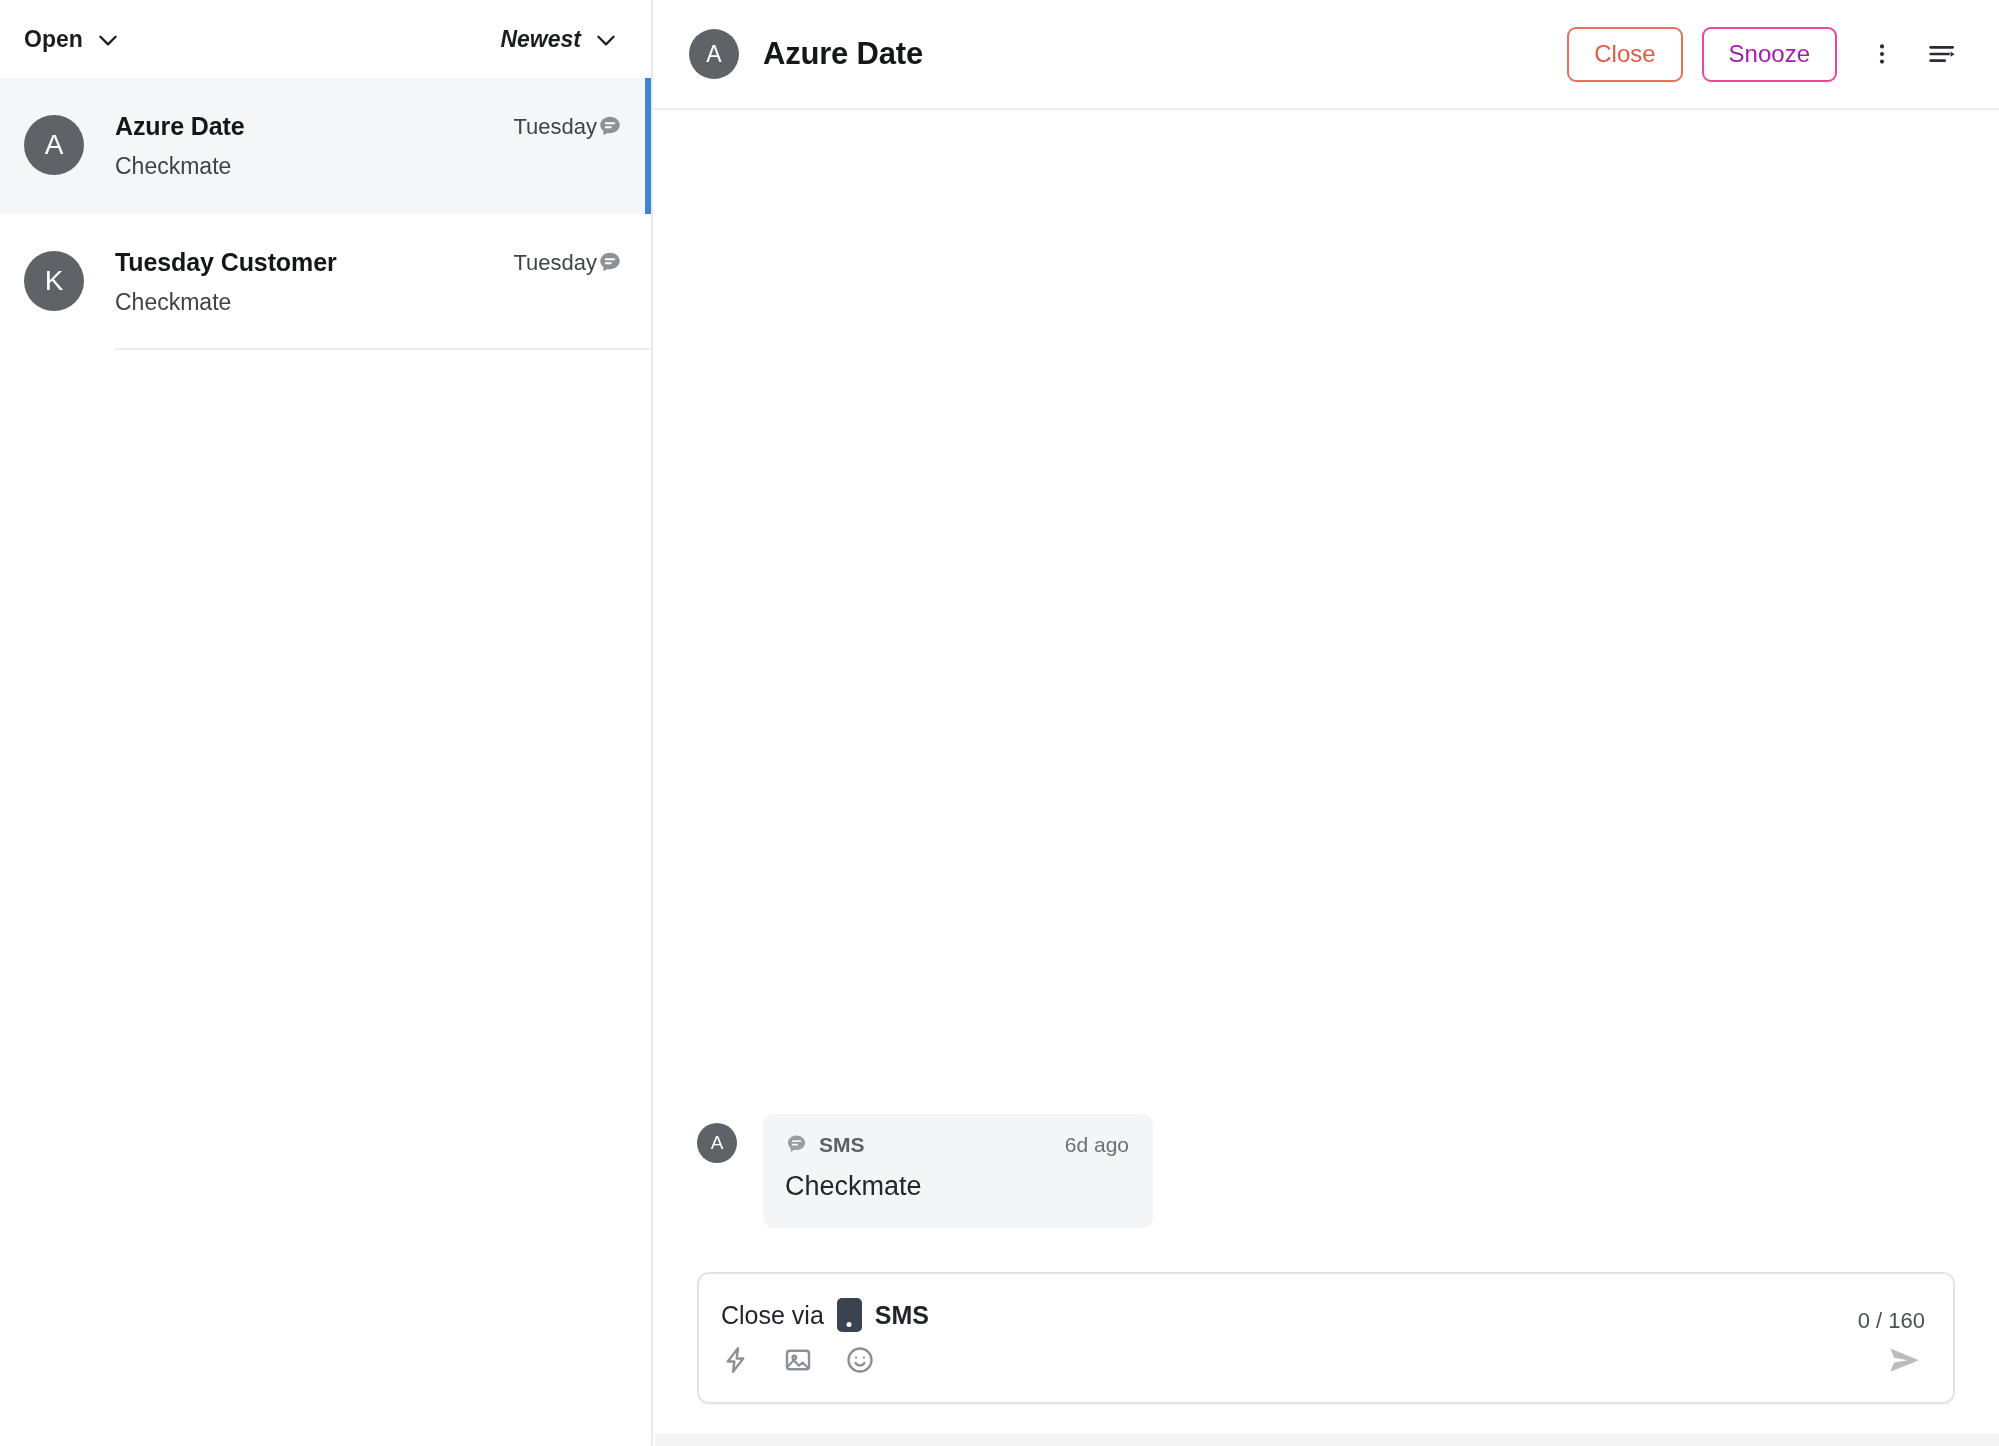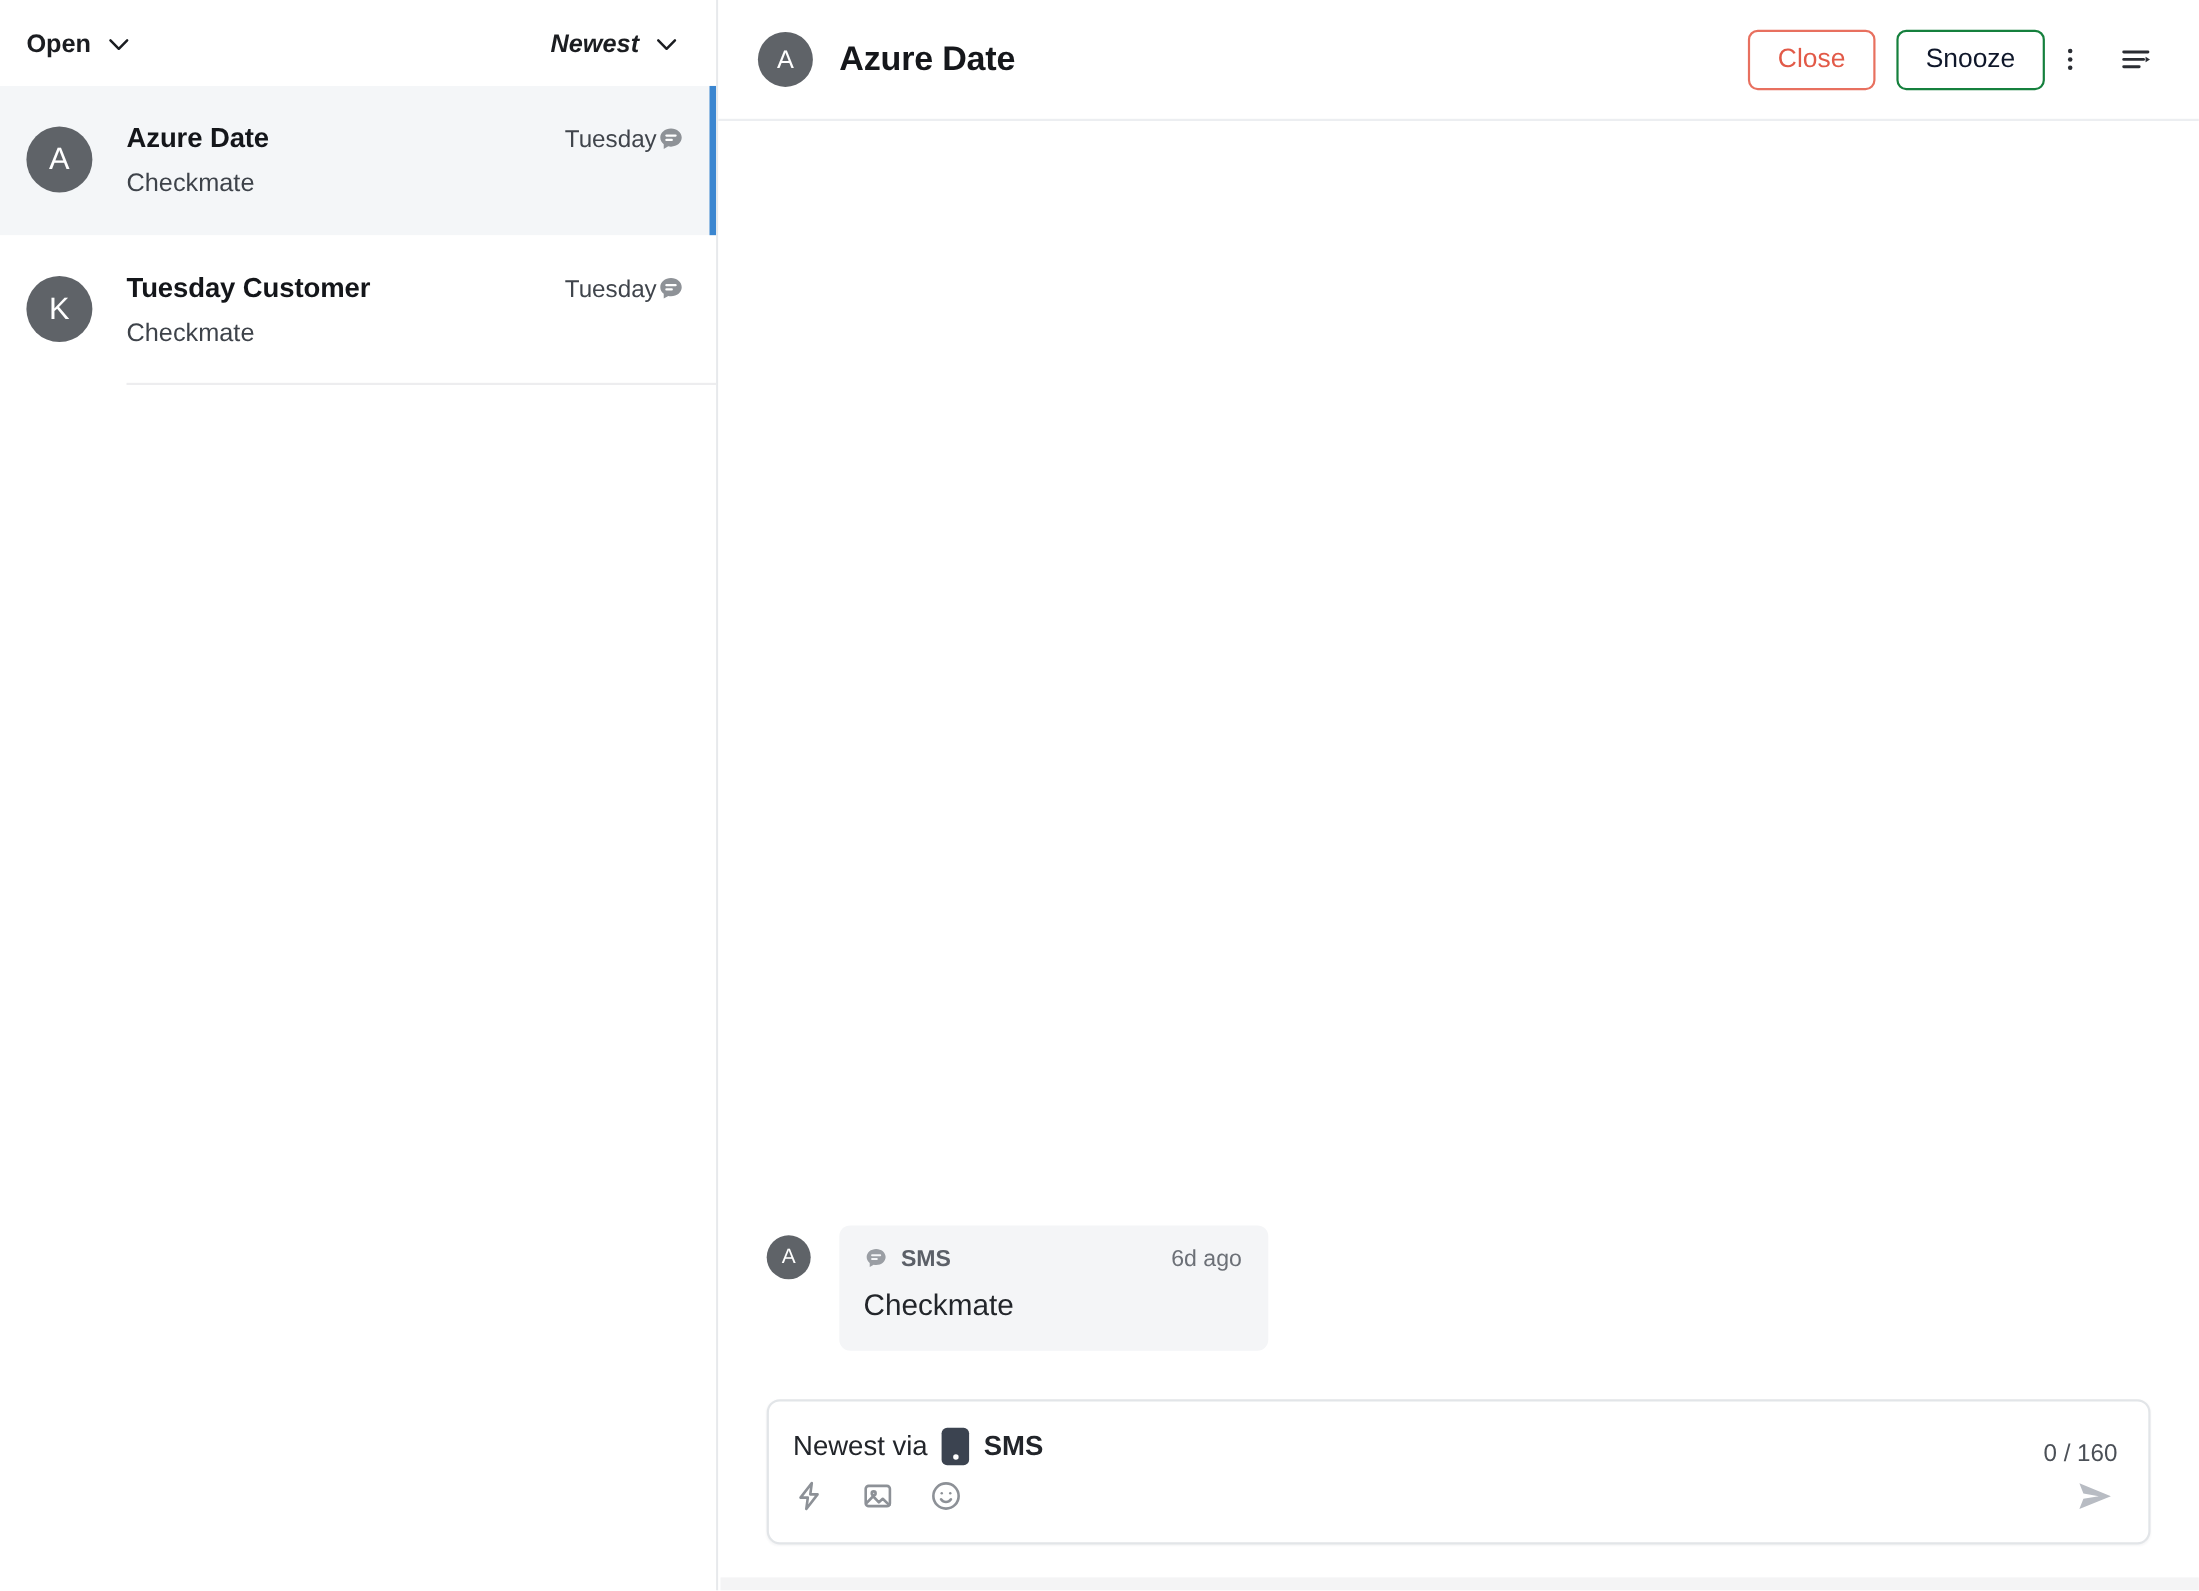--- a/index.html
+++ b/index.html
@@ -193,22 +193,23 @@
     justify-content: center;
     background: #ffffff;
     cursor: pointer;
   }
   .btn-close {
     border: 2px solid #e8705f;
     color: #e25a48;
     margin-right: 19px;
   }
   .btn-snooze {
-    border: 2px solid #15803d;
-    color: #0f172a;
+    border: 2px solid #ec4899;
+    color: #a21caf;
+    margin-right: 22px;
   }
   .icon-btn {
     width: 46px; height: 46px;
     display: flex; align-items: center; justify-content: center;
     color: #2a2d33;
     cursor: pointer;
   }
   .icon-btn.last { margin-left: 14px; }
 
   .conversation {
@@ -462,21 +463,21 @@
           <div class="bubble-text">Checkmate</div>
         </div>
       </div>
     </div>
 
     <div class="composer-wrap">
       <div class="composer">
 
         <div class="composer-top">
           <div class="reply-via">
-            <span>Newest via</span>
+            <span>Close via</span>
             <span class="phone-icon"></span>
             <span class="chan-name">SMS</span>
           </div>
           <div class="charcount">0 / 160</div>
         </div>
 
 
         <div class="composer-bottom">
           <div class="tool-icons">
             <span class="tool-icon">

